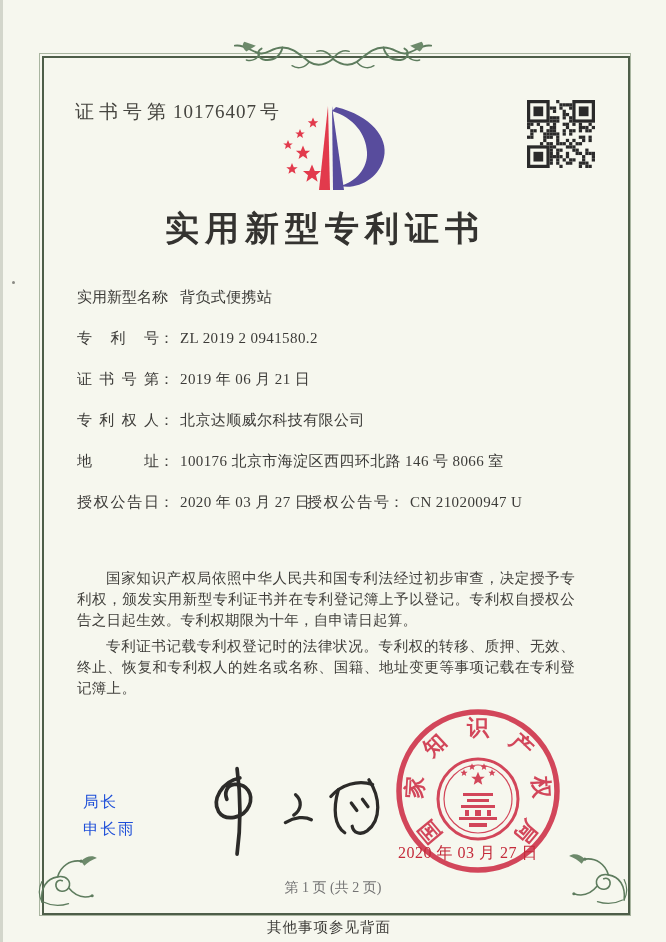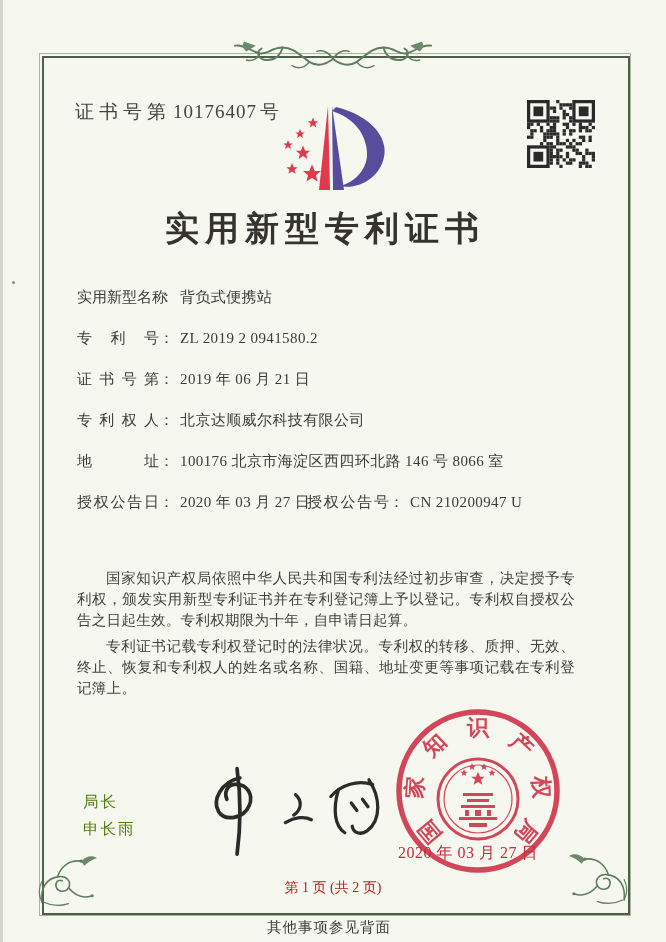--- a/index.html
+++ b/index.html
@@ -36,28 +36,28 @@
   .field-row{position:relative;line-height:21px;margin-bottom:20px;white-space:nowrap;}
   .flabel{display:inline-block;width:82px;text-align:justify;text-align-last:justify;vertical-align:bottom;}
   .fcolon{margin-right:6px;}
   .fvalue{letter-spacing:0.4px;}
   .fpair2{position:absolute;left:230px;top:0;}
 
   .body-text{position:absolute;left:77px;top:568px;width:498px;font-size:14.5px;line-height:21px;
     text-align:justify;color:#403f3b;letter-spacing:0.3px;}
   .body-text p{margin:0 0 5px 0;text-indent:2em;}
 
-  .director{position:absolute;left:83px;top:788px;font-size:15.5px;line-height:27px;letter-spacing:2px;color:#4d7c0f;}
+  .director{position:absolute;left:83px;top:788px;font-size:15.5px;line-height:27px;letter-spacing:2px;color:#1d4ed8;}
   .signature{position:absolute;left:186px;top:760px;width:195px;height:100px;}
 
   .seal{position:absolute;left:392px;top:705px;width:172px;height:172px;}
   .seal-date{position:absolute;left:333px;top:843px;width:270px;text-align:center;
     font-size:16px;color:#c42b3b;letter-spacing:0.5px;white-space:nowrap;}
 
-  .page-info{position:absolute;left:0;top:879px;width:666px;text-align:center;font-size:14px;color:#b91c1c;}
+  .page-info{position:absolute;left:0;top:879px;width:666px;text-align:center;font-size:14px;color:#737373;}
   .back-note{position:absolute;left:0;top:918px;width:658px;text-align:center;font-size:14.5px;color:#3e3d39;letter-spacing:1px;}
 </style>
 </head>
 <body>
 
 <div class="page">
 
   <div class="scan-edge"></div>
   <div class="artifact-dot"></div>
 

